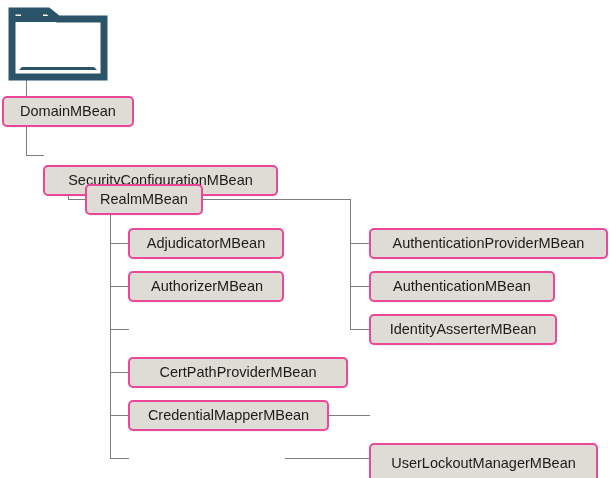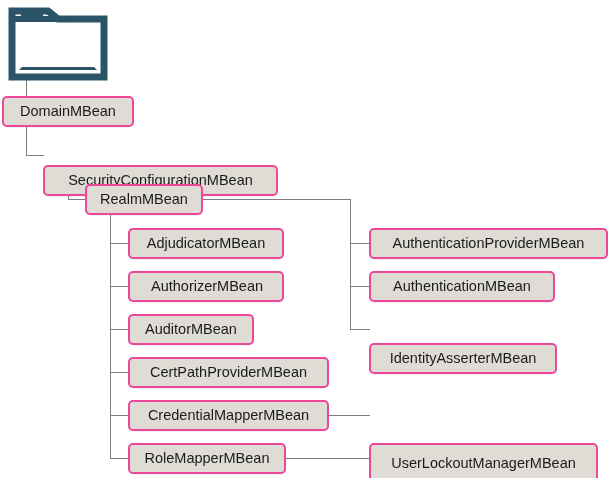--- a/index.html
+++ b/index.html
@@ -91,30 +91,28 @@
   <div class="node-box" style="left:2px; top:96px; width:132px; height:31px;">DomainMBean</div>
 
   <div class="node-box" style="left:43px; top:140px; width:235px; height:31px;margin-top:25px;">SecurityConfigurationMBean</div>
 
   <div class="node-box" style="left:128px; top:228px; width:156px; height:31px;">AdjudicatorMBean</div>
 
   <div class="node-box" style="left:85px; top:184px; width:118px; height:31px;">RealmMBean</div>
 
   <div class="node-box" style="left:128px; top:271px; width:156px; height:31px;padding-left:12px;">AuthorizerMBean</div>
 
-  <div class="node-box" style="left:128px; top:314px; width:126px; height:31px;">AuditorMBean</div>
 
-  <div class="node-box" style="left:128px; top:357px; width:201px; height:31px;">CertPathProviderMBean</div>
+  <div class="node-box" style="left:128px; top:357px; width:220px; height:31px;">CertPathProviderMBean</div>
 
   <div class="node-box" style="left:128px; top:400px; width:201px; height:31px;">CredentialMapperMBean</div>
 
-  <div class="node-box" style="left:128px; top:443px; width:158px; height:31px;">RoleMapperMBean</div>
 
   <div class="node-box" style="left:369px; top:228px; width:239px; height:31px;">AuthenticationProviderMBean</div>
 
   <div class="node-box" style="left:369px; top:271px; width:186px; height:31px;">AuthenticationMBean</div>
 
-  <div class="node-box" style="left:369px; top:314px; width:188px; height:31px;margin-top:29px;">IdentityAsserterMBean</div>
+  <div class="node-box" style="left:369px; top:314px; width:188px; height:31px;">IdentityAsserterMBean</div>
 
 
   <div class="node-box" style="left:369px; top:443px; width:229px; height:40px;">UserLockoutManagerMBean</div>
 
 </div>
 
 </body></html>

